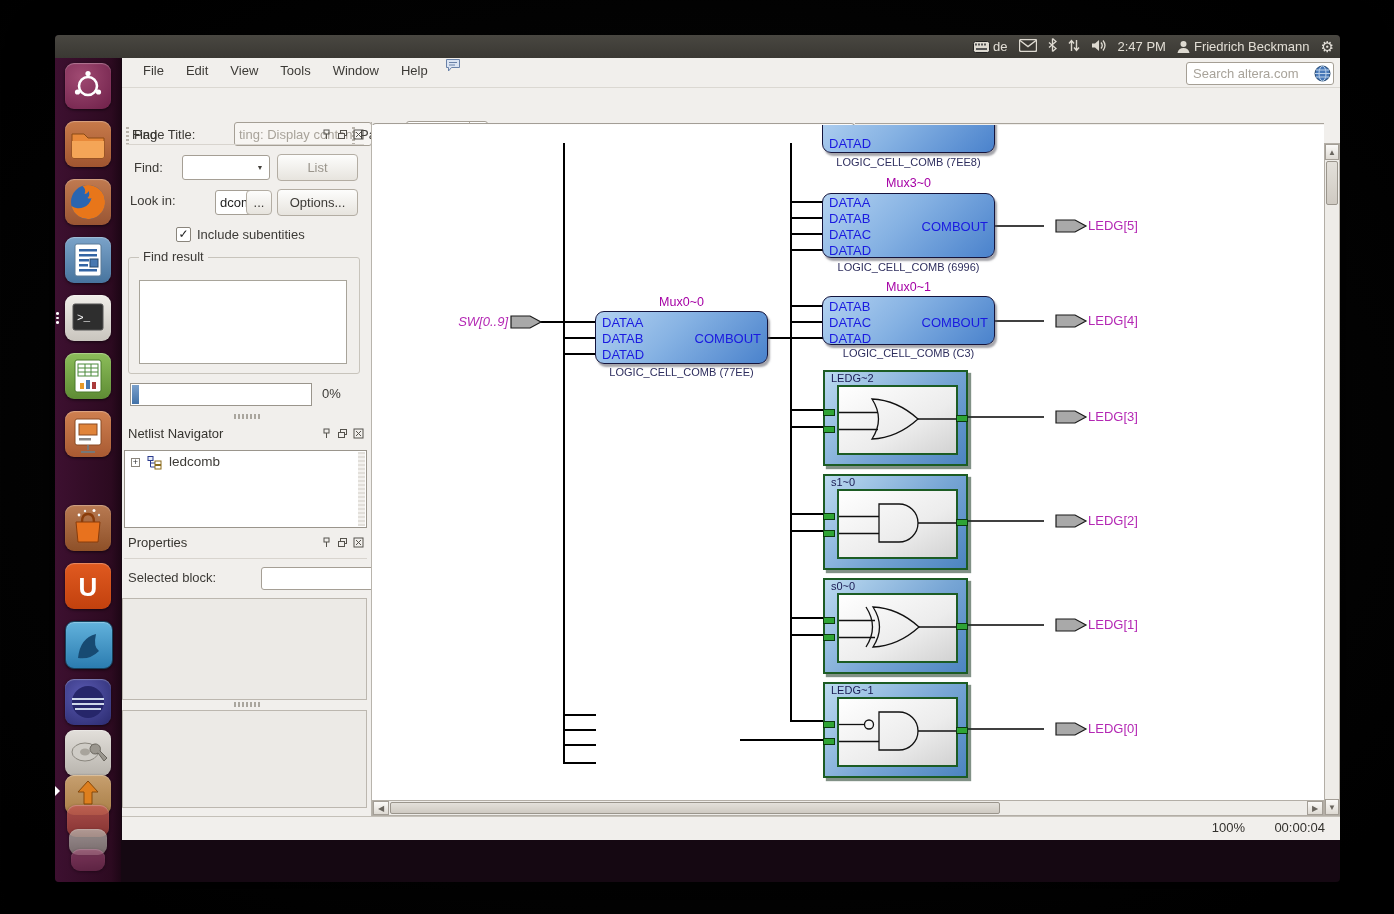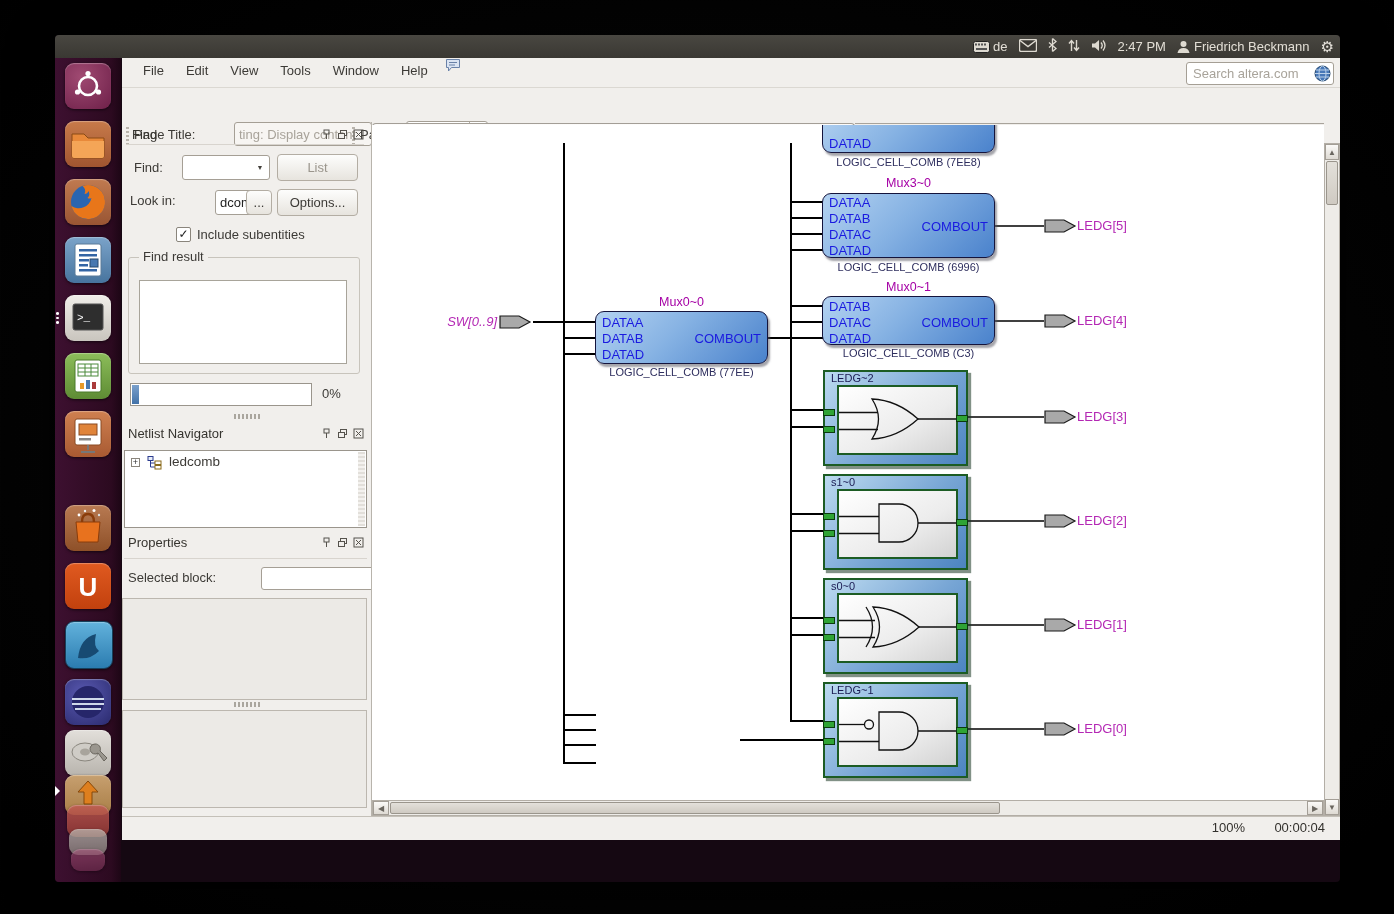--- a/index.html
+++ b/index.html
@@ -35,21 +35,21 @@
   #tab{position:absolute;left:250px;top:65px;width:483px;height:21px;background:linear-gradient(#fdfcfb,#edebe7);border:1px solid #a39e96;border-bottom:none;border-radius:4px 4px 0 0;box-sizing:border-box;font-size:13px;text-align:center;line-height:19px;}
   #canvas{position:absolute;left:250px;top:67px;width:952px;height:675px;background:#fff;overflow:hidden;}
   .mux{position:absolute;width:173px;border-radius:9px;background:linear-gradient(135deg,#b3d2f1 0%,#86b2e3 45%,#4a82cc 100%);border:1.5px solid #14143c;box-sizing:border-box;box-shadow:2px 3px 2px rgba(90,90,100,.55);}
   .port{position:absolute;font-size:13px;color:#1a1ae0;line-height:16px;}
   .mtitle{position:absolute;width:173px;text-align:center;font-size:12.5px;color:#a500a5;}
   .mcap{position:absolute;width:173px;text-align:center;font-size:11px;color:#2e2e5e;white-space:nowrap;}
   .frame{position:absolute;width:145px;background:linear-gradient(135deg,#bcdaf0 0%,#78a6d5 55%,#4c84c0 100%);border:2px solid #1c5c24;box-sizing:border-box;box-shadow:3px 3px 1px rgba(25,55,35,.55);}
   .ftitle{position:absolute;left:6px;top:0px;font-size:11px;color:#1a1a52;}
   .finner{position:absolute;background:linear-gradient(150deg,#ffffff 0%,#ececec 60%,#d2d2d2 100%);border:2px solid #1c5c24;box-sizing:border-box;}
   .pad{position:absolute;width:12px;height:7px;background:#2fa435;border:1px solid #0a3a0e;box-sizing:border-box;}
-  .netpin{position:absolute;display:flex;align-items:flex-start;height:14px;}
+  .netpin{position:absolute;display:flex;align-items:flex-start;height:14px;margin-left:11px;}
   .netlabel{font-size:13px;color:#b428b4;line-height:14px;white-space:nowrap;}
   
   .sb{position:absolute;background:#eeece8;border:1px solid #b3aea6;box-sizing:border-box;}
   .sb-btn{position:absolute;background:linear-gradient(#fbfaf8,#dedad3);border:1px solid #a39e96;box-sizing:border-box;color:#6a665f;font-size:8px;display:flex;align-items:center;justify-content:center;}
   .sb-thumb{position:absolute;background:linear-gradient(#e3e0da,#cfcac2);border:1px solid #9a958c;border-radius:2px;box-sizing:border-box;}
   #statusbar{position:absolute;left:0;top:758px;width:1218px;height:22px;background:#f1efec;border-top:1px solid #c4c0b8;font-size:13px;color:#33312d;}
   .stat{position:absolute;top:3px;text-align:right;}
   input{font-family:"Liberation Sans",sans-serif;outline:none;margin-left:26px;}
   input::placeholder{color:#a8a39a;opacity:1;}
 </style>

